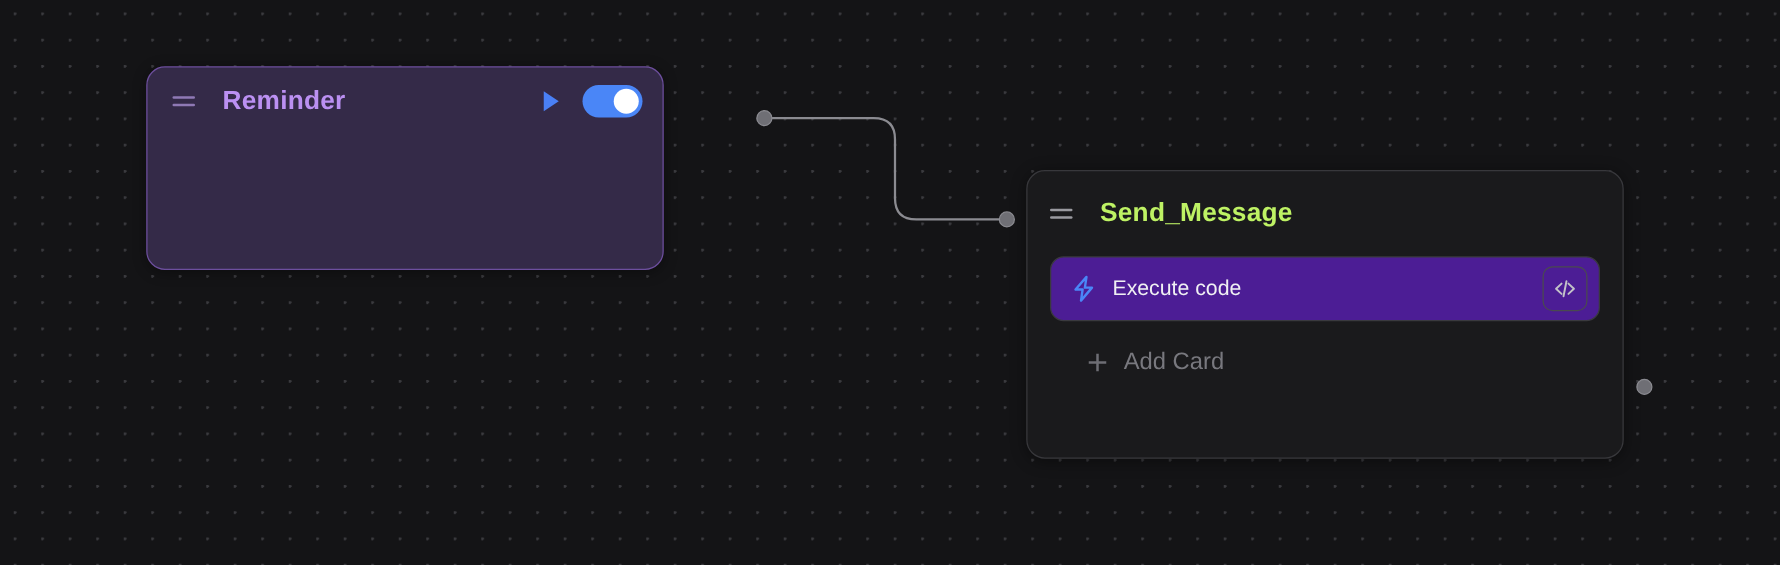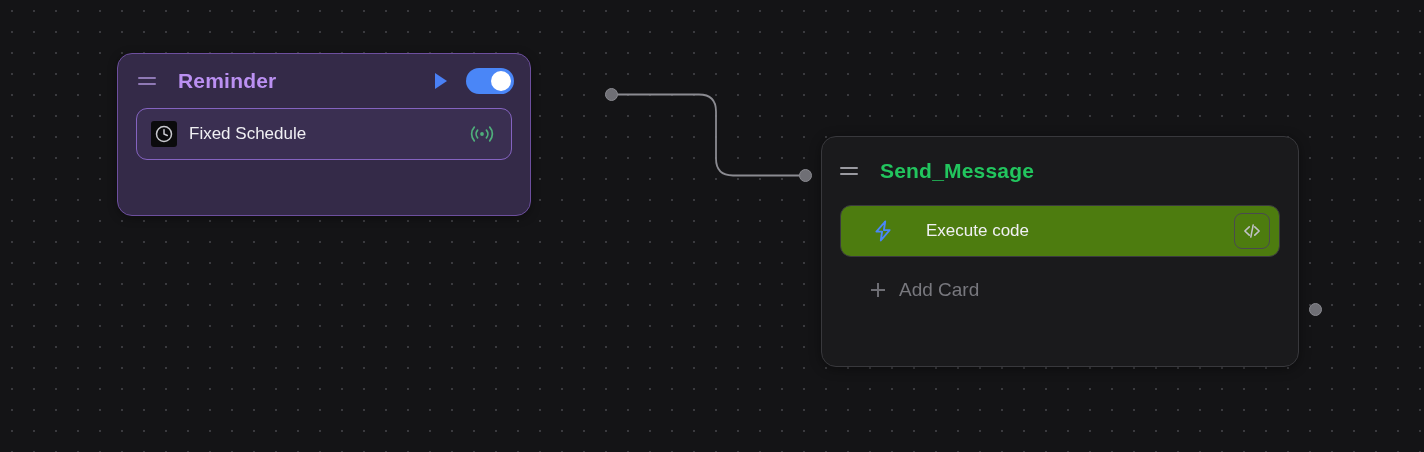--- a/index.html
+++ b/index.html
@@ -73,21 +73,21 @@
   .node-trigger .drag-handle i { background: #8f79b5; }
   .node-action  .drag-handle i { background: #9a9aa0; }
 
   .node-title {
     font-size: 21px;
     font-weight: bold;
     letter-spacing: .2px;
     white-space: nowrap;
   }
   .node-trigger .node-title { color: #bb90f2; margin-left: 22px; }
-  .node-action  .node-title { color: #22c55e; margin-left: 22px; }
+  .node-action  .node-title { color: #bef264; margin-left: 22px; }
 
   .header-spacer { flex: 1 1 auto; }
 
   .play-btn {
     width: 22px; height: 22px;
     display: flex; align-items: center; justify-content: center;
     cursor: pointer;
     margin-right: 14px;
   }
   .play-tri {
@@ -156,24 +156,23 @@
     height: 231px;
     background: #1a1a1c;
     border: 1px solid #38383c;
     border-radius: 15px;
     box-shadow: 0 2px 12px rgba(0,0,0,.4);
   }
   .node-action .node-header { height: 68px; padding: 0 16px 0 18px; }
 
   .card-action {
     height: 52px;
-    background: #4d7c0f;
+    background: #4c1d95;
     border: 1px solid #3a3a3e;
-    padding: 0 9px 0 31px;
-    gap: 20px;
+    padding: 0 9px 0 15px;
   }
 
   .bolt-icon { width: 22px; height: 24px; flex: 0 0 22px; }
 
   .code-btn {
     width: 36px; height: 36px;
     flex: 0 0 36px;
     border: 1px solid #4a4a4f;
     border-radius: 8px;
     display: flex; align-items: center; justify-content: center;
@@ -244,45 +243,20 @@
 
       <span class="play-btn">
         <span class="play-tri"></span>
       </span>
 
       <span class="toggle">
         <span class="knob"></span>
       </span>
     </div>
 
-    <div class="node-body">
-      <div class="inner-card card-trigger">
-
-        <span class="clock-badge">
-          <svg width="20" height="20" viewBox="0 0 24 24" fill="none" stroke="#c9c9cf" stroke-width="1.8">
-            <circle cx="12" cy="12" r="9"></circle>
-            <path d="M12 6.8 L12 12 L16 13.8" stroke-linecap="round" stroke-linejoin="round"></path>
-          </svg>
-        </span>
-
-        <span class="card-label">Fixed Schedule</span>
-
-        <span class="card-spacer"></span>
-
-        <span class="signal-icon">
-          <svg width="26" height="22" viewBox="0 0 26 22" fill="none" stroke="#4fae7b" stroke-width="1.7" stroke-linecap="round">
-            <circle cx="13" cy="11" r="1.9" fill="#4fae7b" stroke="none"></circle>
-            <path d="M8.6 7.1 A 6 6 0 0 0 8.6 14.9"></path>
-            <path d="M17.4 7.1 A 6 6 0 0 1 17.4 14.9"></path>
-            <path d="M5.3 4.2 A 10 10 0 0 0 5.3 17.8"></path>
-            <path d="M20.7 4.2 A 10 10 0 0 1 20.7 17.8"></path>
-          </svg>
-        </span>
-      </div>
-    </div>
   </div>
 
   <div class="node node-action">
 
     <div class="node-header">
       <span class="drag-handle">
         <i></i>
           <i></i>
       </span>
 

